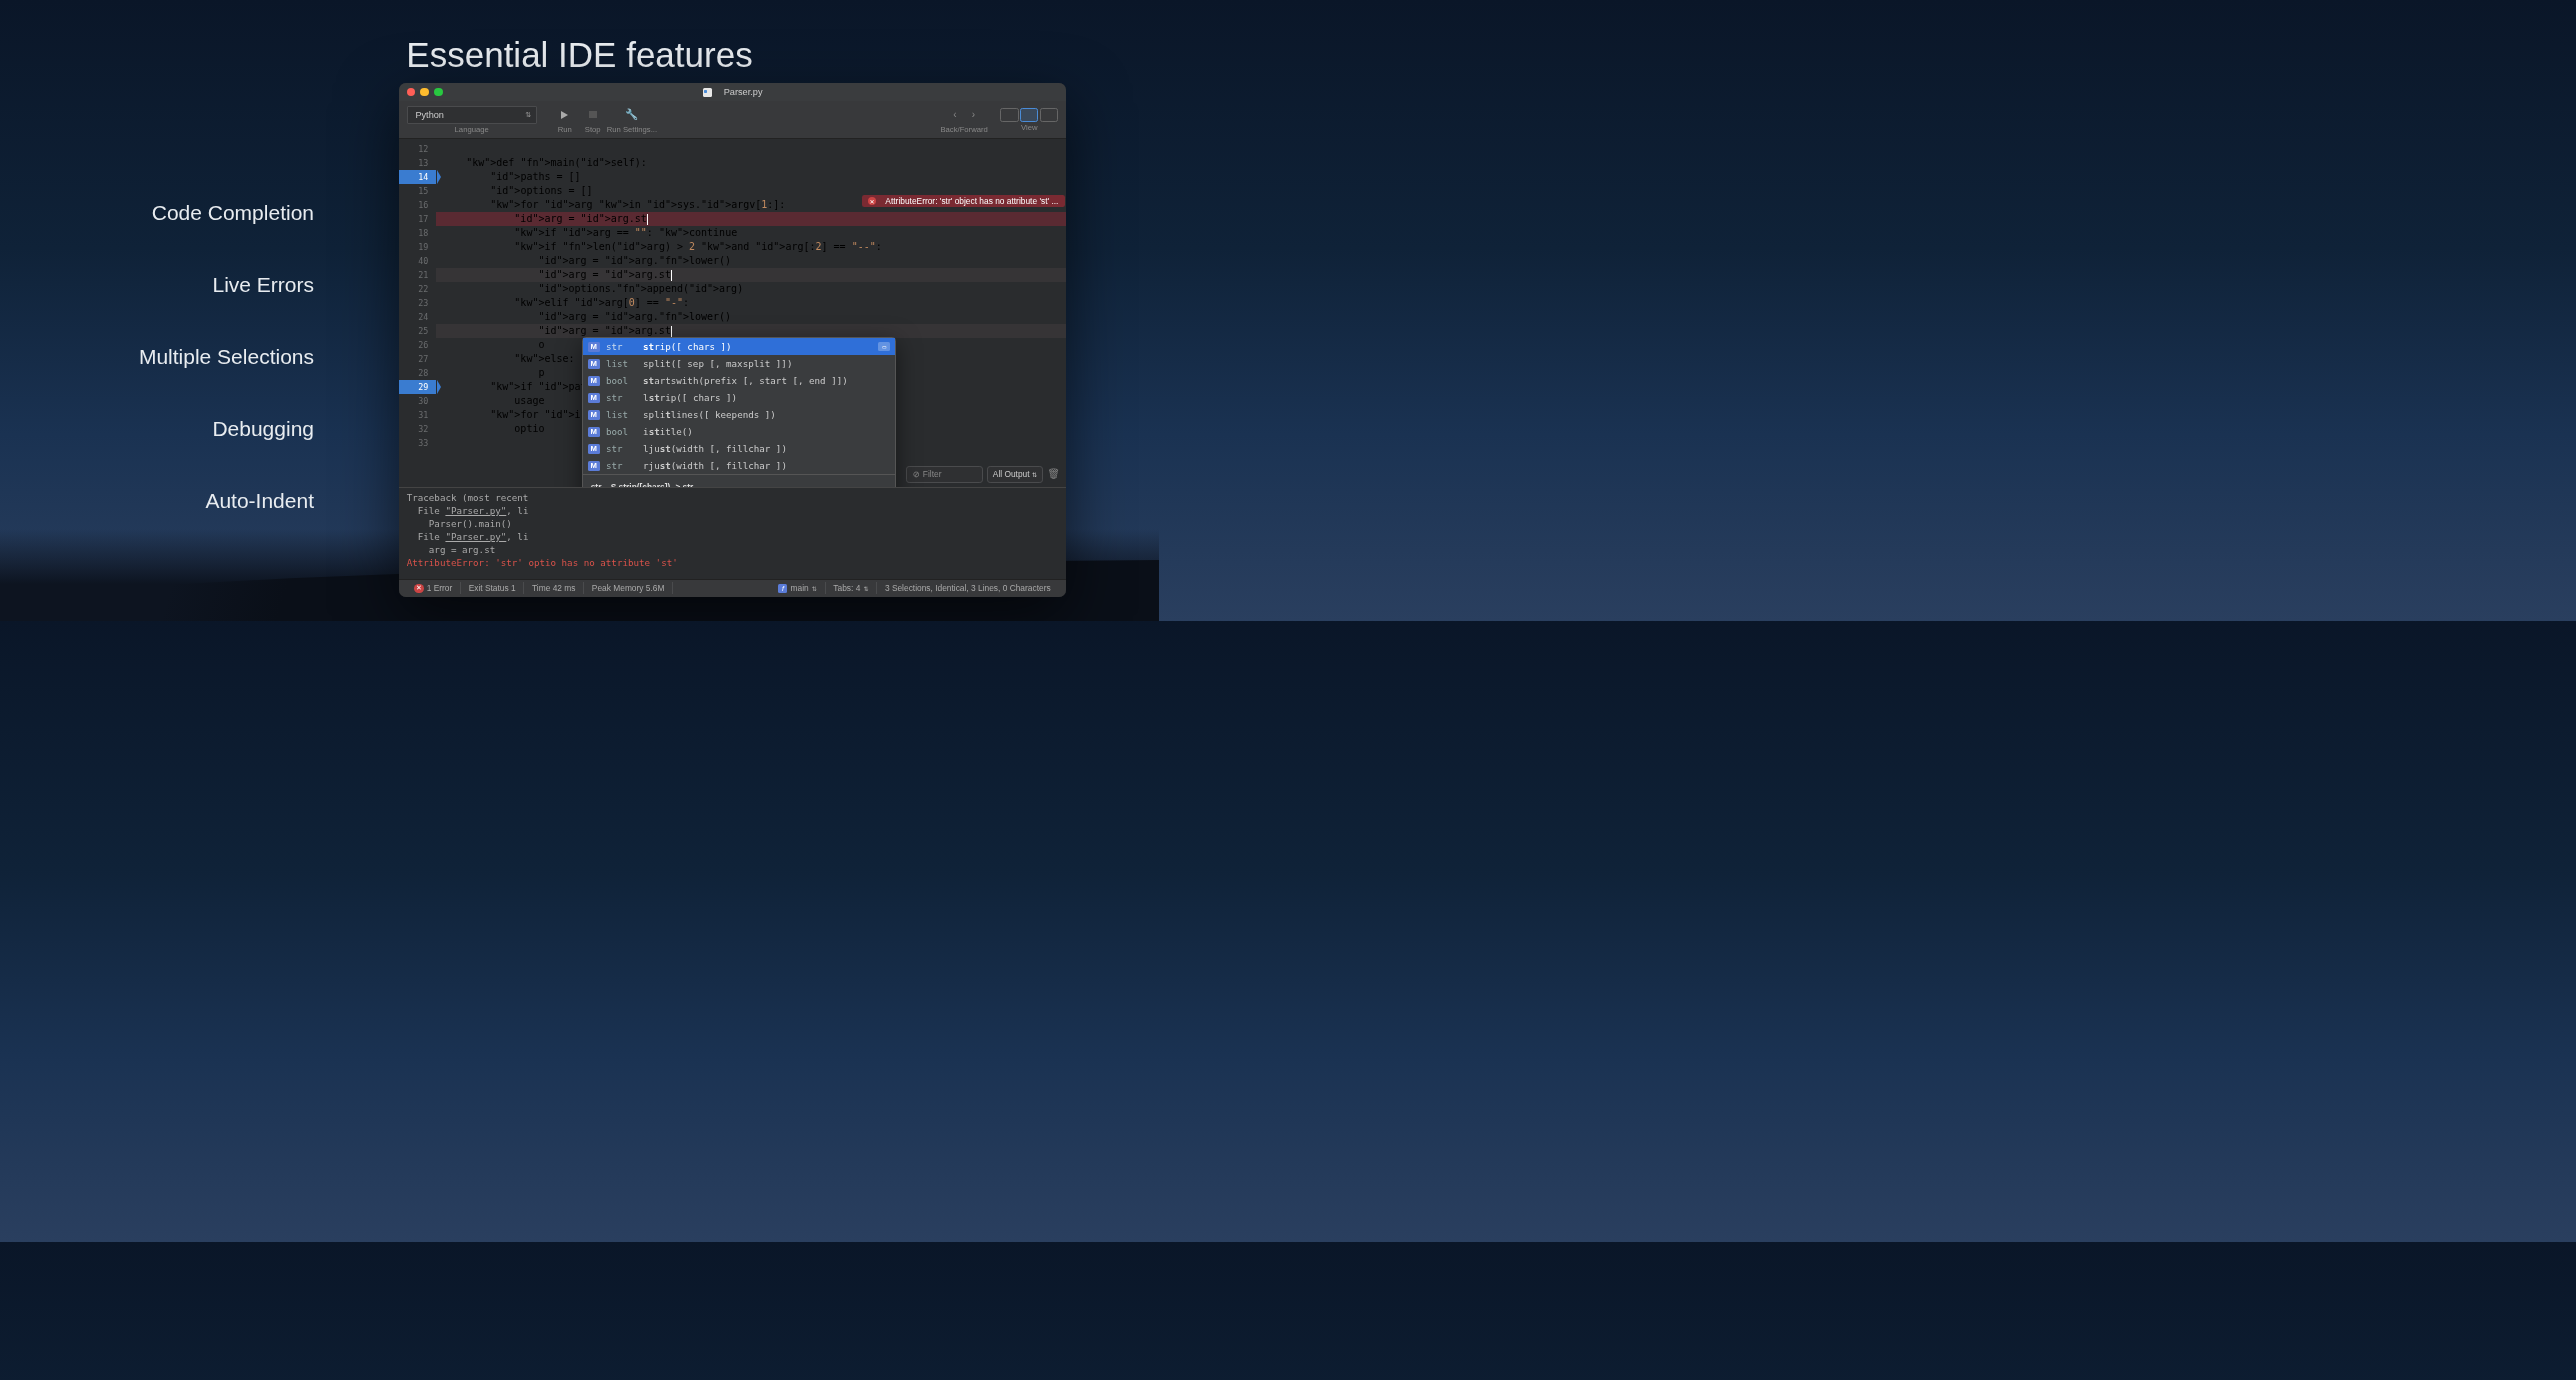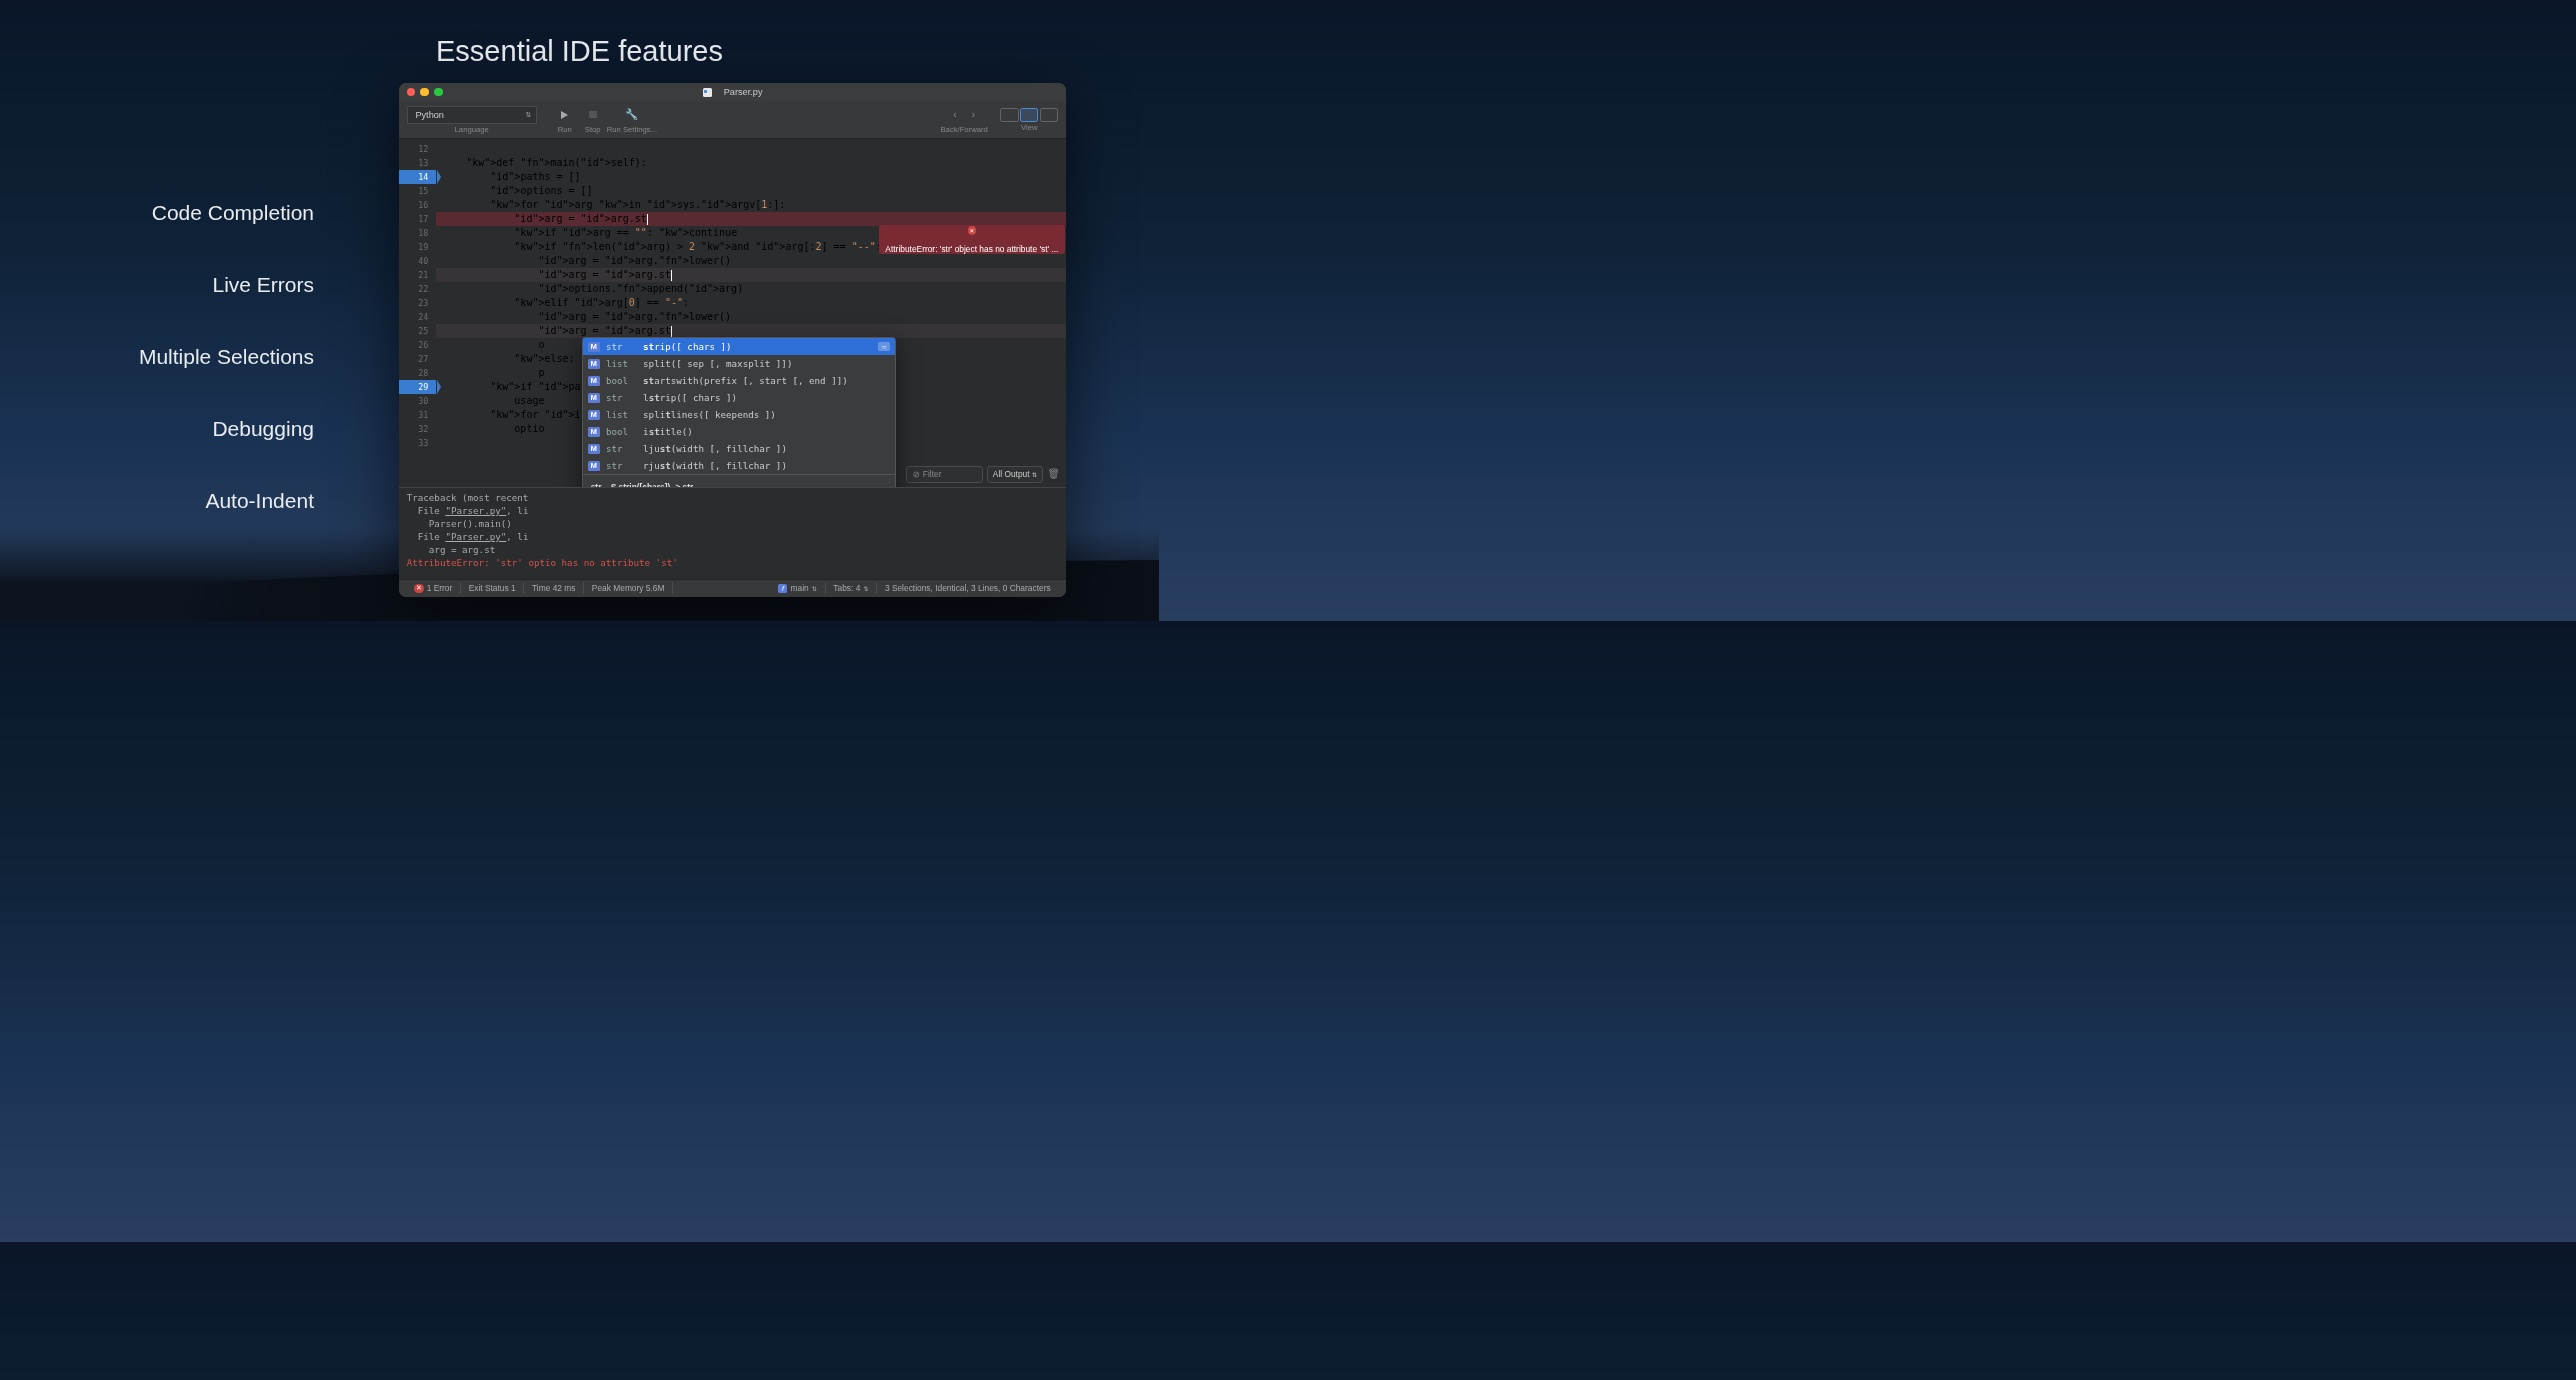--- a/index.html
+++ b/index.html
@@ -15,21 +15,21 @@
   position: absolute;
   bottom: 0; left: 0; right: 0; height: 92px;
   background: linear-gradient(180deg, rgba(20,30,45,0) 0%, #0d1420 60%);
 }
 .hill1 { position: absolute; bottom: 0; left: 0; width: 100%; height: 61px;
   background: linear-gradient(105deg, transparent 0%, transparent 15%, #0a0f18 25%, #0a0f18 100%);
   clip-path: polygon(0 100%, 10% 45%, 25% 30%, 45% 15%, 70% 5%, 100% 0%, 100% 100%);
 }
 .title-main {
   position: absolute; top: 35px; left: 0; right: 0;
-  text-align: center; color: #e8ecf0; font-size: 29px; font-weight: 400;
+  text-align: center; color: #e8ecf0; font-size: 35px; font-weight: 400;
 }
 .feature-list {
   position: absolute; left: 88px; top: 201px;
   color: #e8ecf0; font-size: 21px; font-weight: 400;
 }
 .feature-list div { margin-bottom: 48px; text-align: right; width: 226px; }
 
 .ide-window {
   position: absolute; left: 399px; top: 83px;
   width: 667px; height: 514px;
@@ -83,22 +83,22 @@
 .gutter-line { height: 14px; color: #6a6c6e; font-size: 8.4px; text-align: right; padding-right: 7.7px; line-height: 14px; position: relative; }
 .gutter-line.marked { background: #3a7cd0; color: #fff; }
 .gutter-line.marked::after { content:''; position:absolute; right:-4.6px; top:0; width:0; height:0;
   border-left: 4.6px solid #3a7cd0; border-top: 7px solid transparent; border-bottom: 7px solid transparent; }
 .code { flex: 1; padding-top: 3.1px; position: relative; }
 .code-line { height: 14px; line-height: 14px; white-space: pre; padding-left: 6.1px; }
 .line-hl { background: #5a2a32; }
 .line-hl2 { background: #363436; }
 .str { color: #c18a5f; } .num { color: #c18a5f; }
 .cursor { display: inline-block; width: 0.8px; height: 10.7px; background: #fff; vertical-align: middle; }
-.err-inline { position: absolute; right: 1.5px; top: 86px; background: #7a2a32; color: #fff;
-  font-size: 8.4px; padding: 0.8px 6.1px; border-radius: 2.3px; display: flex; align-items: center; gap: 9px; font-family: -apple-system, sans-serif; flex-direction: column; }
+.err-inline { position: absolute; right: 1.5px; top: 56px; background: #7a2a32; color: #fff;
+  font-size: 8.4px; padding: 0.8px 6.1px; border-radius: 2.3px; display: flex; align-items: center; gap: 9px; font-family: -apple-system, sans-serif; }
 .err-x { width: 8.4px; height: 8.4px; background: #c44; border-radius: 50%; color:#fff; font-size:6.1px; display:flex; align-items:center; justify-content:center; }
 
 .completion-popup {
   position: absolute; left: 146px; top: 198px;
   width: 314px; background: #3a3c3e; border: 0.8px solid #555;
   border-radius: 3.8px; box-shadow: 0 6.1px 23px rgba(0,0,0,0.5);
   font-family: "SF Mono", Menlo, monospace; font-size: 9.2px; z-index: 10;
 }
 .comp-item { display: flex; align-items: center; height: 17px; padding: 0 4.6px; gap: 6.1px; }
 .comp-item.sel { background: #2f6fd8; color: #fff; }

